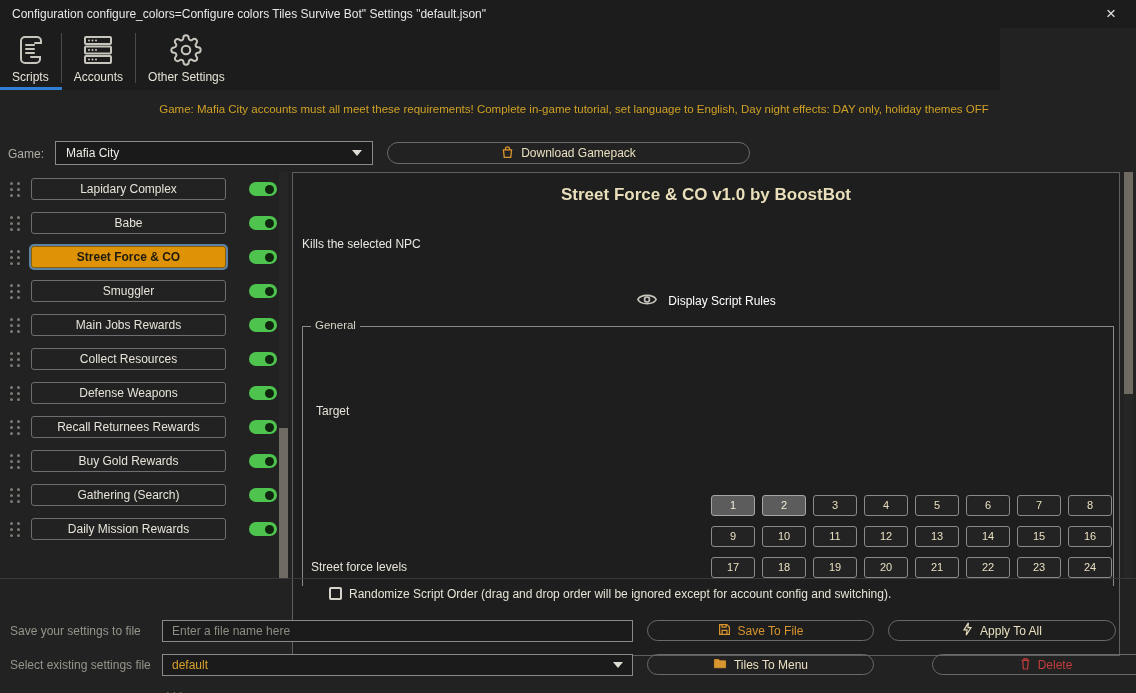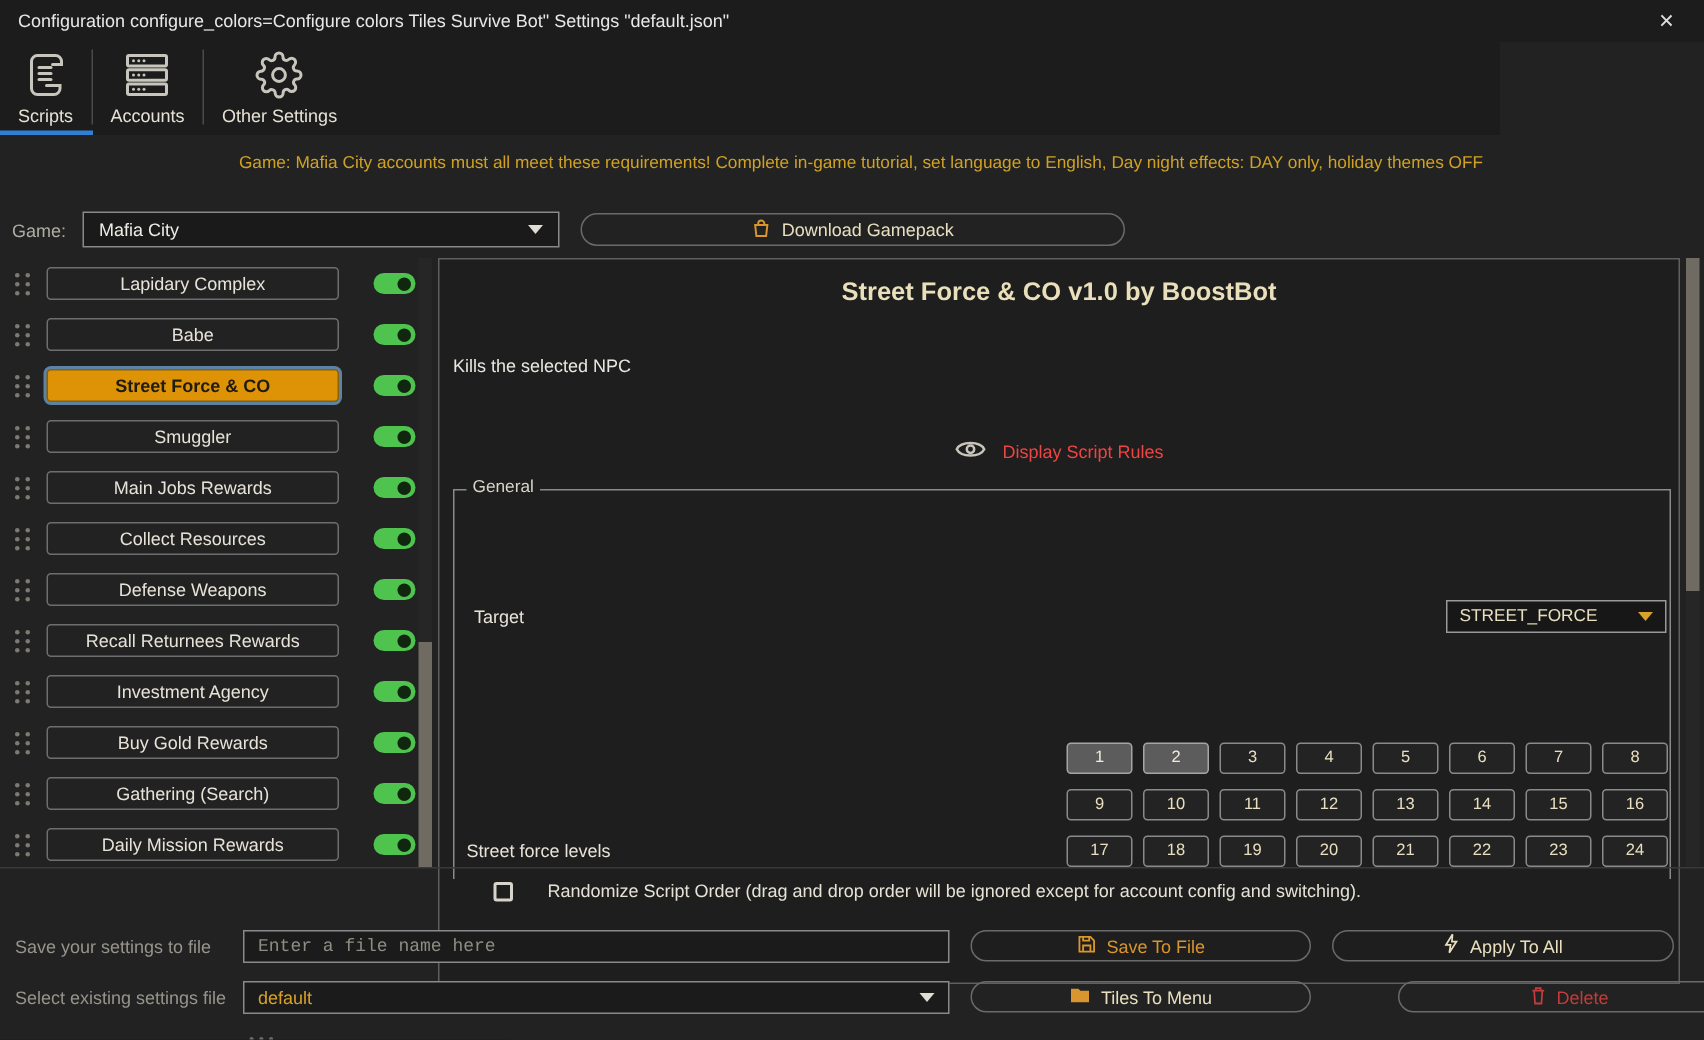--- a/index.html
+++ b/index.html
@@ -60,46 +60,46 @@
   .side-scroll { left:279px; top:172px; height:406px; }
   .main-scroll { left:1124px; top:172px; height:406px; }
   
   .main-panel { position:absolute; left:292px; top:172px; width:828px; height:484px;
     background:#1d1e1d; border:1px solid #5f5f5f; overflow:hidden; }
   .panel-title { position:absolute; left:0; top:12px; width:100%; text-align:center;
     color:#e9dfba; font-size:17px; font-weight:bold; }
   .panel-desc { position:absolute; left:9px; top:64px; color:#e8e8e2; font-size:12px; }
   .display-rules { position:absolute; left:0; top:118px; width:100%;
     display:flex; align-items:center; justify-content:center; gap:10px;
-    color:#ef4444; font-size:12px; cursor:pointer; }
+    color:#ffffff; font-size:12px; cursor:pointer; }
   .groupbox { position:absolute; left:9px; top:153px; width:812px; height:260px;
     border:1px solid #8a8a8a; border-bottom:none; }
   .groupbox .legend { position:absolute; left:8px; top:-8px; background:#1d1e1d;
     padding:0 4px; color:#d8d4c8; font-size:11.5px; }
   .target-label { position:absolute; left:23px; top:231px; color:#e7e3d9; font-size:12px; }
   .target-select { position:absolute; left:671px; top:227px; width:147px; height:22px;
     background:#161716; border:1px solid #9a9a9a; display:flex; align-items:center;
     padding:0 8px; color:#e9dfc0; font-size:11.5px; cursor:pointer; }
   .target-select .caret { border-top-color:#d9a02b; margin-left:auto; }
   .levels-grid { position:absolute; left:418px; top:322px;
     display:grid; grid-template-columns:repeat(8,44px); grid-auto-rows:21px;
     column-gap:7px; row-gap:10px; }
   .level-btn { border:1px solid #8a8a8a; border-radius:3px; background:#222322;
     color:#e9dfc0; font-size:11px; text-align:center; line-height:19px; cursor:pointer; }
   .level-btn.sel { background:#5c5c5c; border-color:#a5a5a5; color:#f2ecda; }
   .levels-label { position:absolute; left:18px; top:387px; color:#e7e3d9; font-size:12px; }
   
   .footer-divider { position:absolute; left:0; top:578px; width:1136px; height:1px; background:#393939; }
-  .randomize-row { position:absolute; left:289px; top:587px; display:flex; align-items:flex-end; gap:23px;padding-left:40px; }
+  .randomize-row { position:absolute; left:289px; top:587px; display:flex; align-items:flex-start; gap:7px;padding-left:40px; }
   .checkbox { width:13px; height:13px; border:2px solid #d8d4cb; border-radius:2px; background:transparent; cursor:pointer; }
   .randomize-label { color:#e6e2d6; font-size:12px; }
   .foot-label { position:absolute; color:#97948c; font-size:12px; }
   .file-input { position:absolute; left:162px; top:620px; width:471px; height:22px;
     background:#1a1b1a; border:1px solid #8a8a8a; color:#eeece6; font-size:12px;
-    padding:0 9px; font-family:Liberation Mono, monospace; }
+    padding:0 9px; font-family:Liberation Sans, sans-serif; }
   .file-input::placeholder { color:#8f8c84; }
   .settings-select { position:absolute; left:162px; top:654px; width:471px; height:22px;
     background:#1a1b1a; border:1px solid #8a8a8a; display:flex; align-items:center;
     padding:0 9px; color:#d9a02b; font-size:12px; cursor:pointer;justify-content:center; }
   .settings-select .caret { margin-left:auto; }
   .btn-save   { position:absolute; left:647px; top:620px; width:227px; height:21px; color:#d9952e; }
   .btn-apply  { position:absolute; left:888px; top:620px; width:228px; height:21px; }
   .btn-load   { position:absolute; left:647px; top:654px; width:227px; height:21px; }
   .btn-delete { position:absolute; left:932px; top:654px; width:228px; height:21px; color:#c23c3c; }
   .bottom-dots { position:absolute; left:166px; top:688px; color:#6f6b63; font-size:10px; letter-spacing:3px; }
@@ -292,34 +292,20 @@
   </div>
     <div class="script-row">
     <span class="drag-handle">
         <i></i>
         <i></i>
         <i></i>
         <i></i>
         <i></i>
         <i></i>
       </span>
-    <button class="script-btn">Investment Agency</button>
-    <span class="toggle on">
-        <span class="knob"></span>
-      </span>
-  </div>
-    <div class="script-row">
-    <span class="drag-handle">
-        <i></i>
-        <i></i>
-        <i></i>
-        <i></i>
-        <i></i>
-        <i></i>
-      </span>
     <button class="script-btn">Buy Gold Rewards</button>
     <span class="toggle on">
         <span class="knob"></span>
       </span>
   </div>
     <div class="script-row">
     <span class="drag-handle">
         <i></i>
         <i></i>
         <i></i>
@@ -361,24 +347,20 @@
         <path d="M2 8.5 C5 2.5 19 2.5 22 8.5 C19 14.5 5 14.5 2 8.5 Z"></path>
         <circle cx="12" cy="8.5" r="2.7"></circle>
       </svg>
     </span>
     <span>Display Script Rules</span>
   </div>
   <div class="groupbox">
     <span class="legend">General</span>
   </div>
   <span class="target-label">Target</span>
-  <div class="target-select">
-    <span>STREET_FORCE</span>
-    <span class="caret"></span>
-  </div>
   <div class="levels-grid">
       <div class="level-btn sel">1</div>
       <div class="level-btn sel">2</div>
       <div class="level-btn">3</div>
       <div class="level-btn">4</div>
       <div class="level-btn">5</div>
       <div class="level-btn">6</div>
       <div class="level-btn">7</div>
       <div class="level-btn">8</div>
       <div class="level-btn">9</div>

